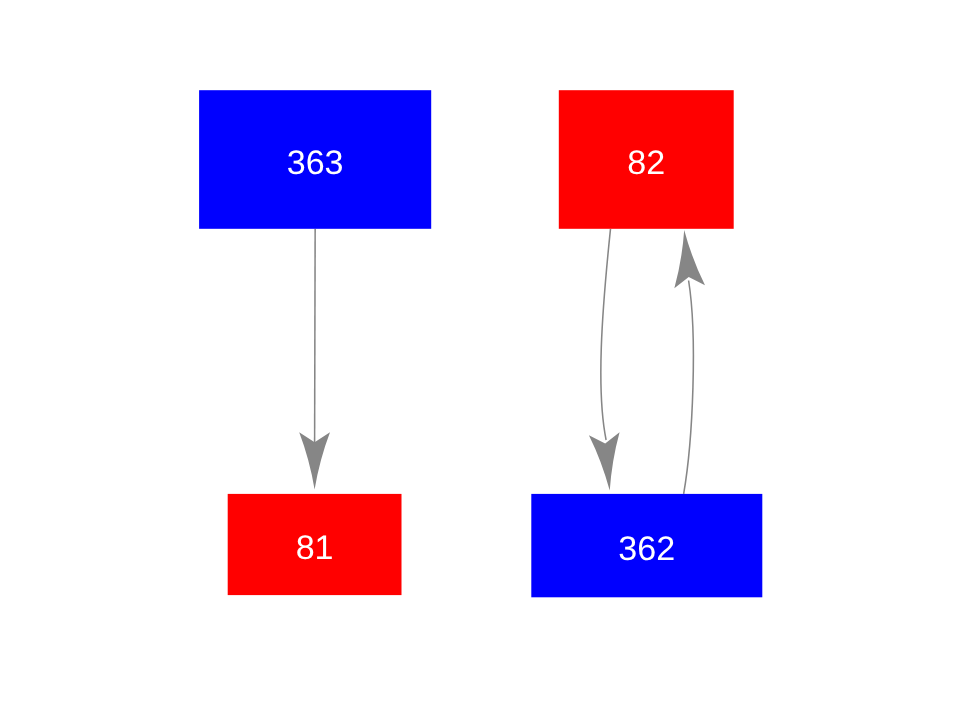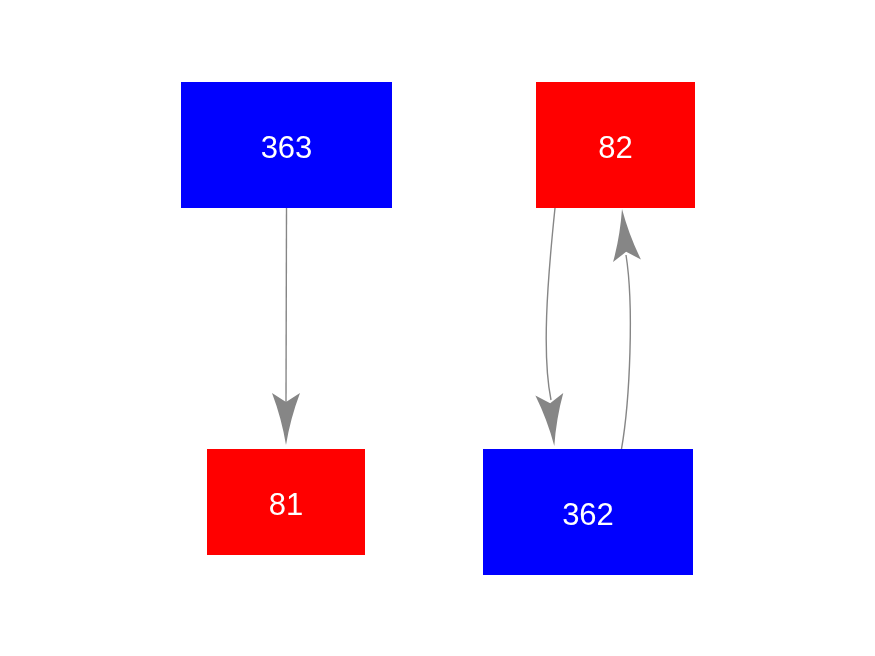--- a/index.html
+++ b/index.html
@@ -36,23 +36,23 @@
     align-items: center;
     justify-content: center;
     padding-top: 5px;
     box-sizing: border-box;
     font-size: 31px;
     line-height: 1;
     cursor: default;
     user-select: none;
   }
   .node-363 { left: 181px; top:  82px; width: 211px; height: 126px; align-items: center; }
-  .node-82  { left: 536px; top:  82px; width: 159px; height: 126px; }
-  .node-81  { left: 207px; top: 449px; width: 158px; height: 106px; }
-  .node-362 { left: 483px; top: 449px; width: 210px; height: 126px; }
+  .node-82  { left: 508px; top:  82px; width: 159px; height: 126px; }
+  .node-81  { left: 207px; top: 449px; width: 158px; height: 92px; }
+  .node-362 { left: 483px; top: 449px; width: 210px; height: 94px; }
 </style>
 </head>
 <body>
 
 <div class="canvas">
 
   <svg class="edges" viewBox="0 0 875 656" width="875" height="656" xmlns="http://www.w3.org/2000/svg">
 
     <g>
       <path class="edge-line" d="M286.5 208 L286 403" style="stroke: rgb(134, 134, 134);"></path>

